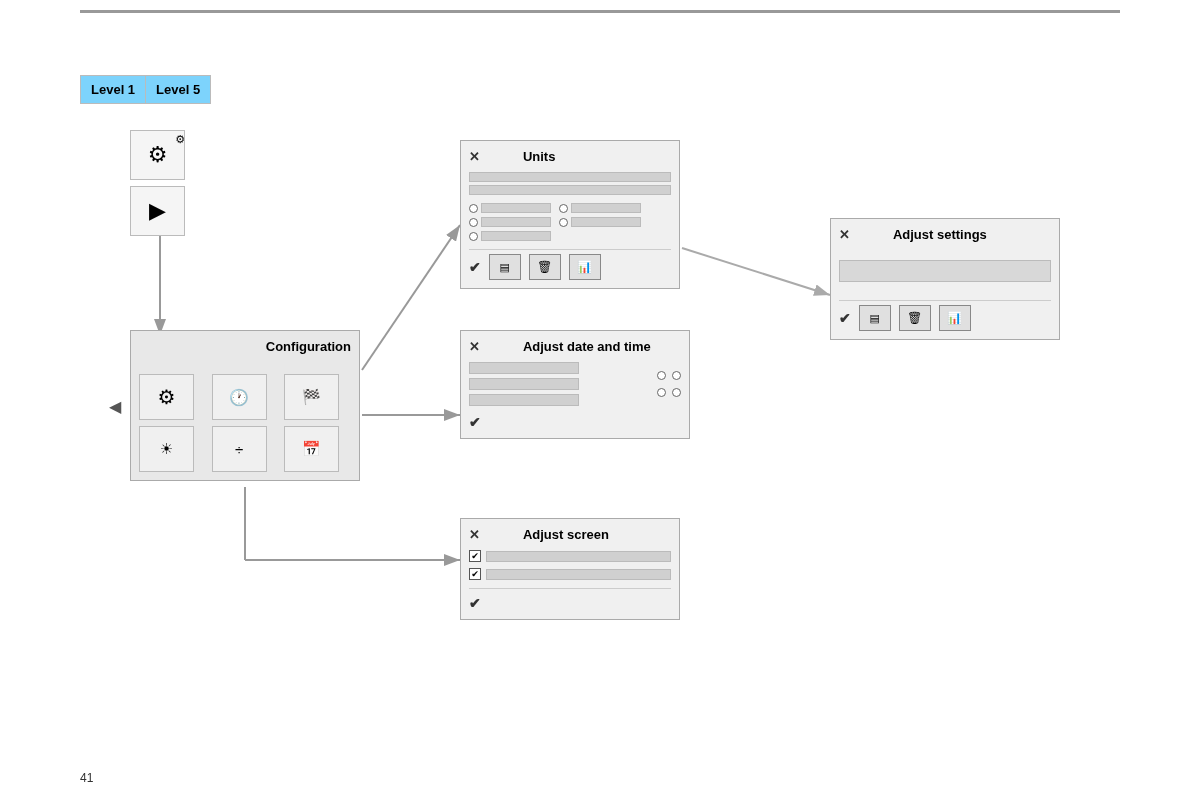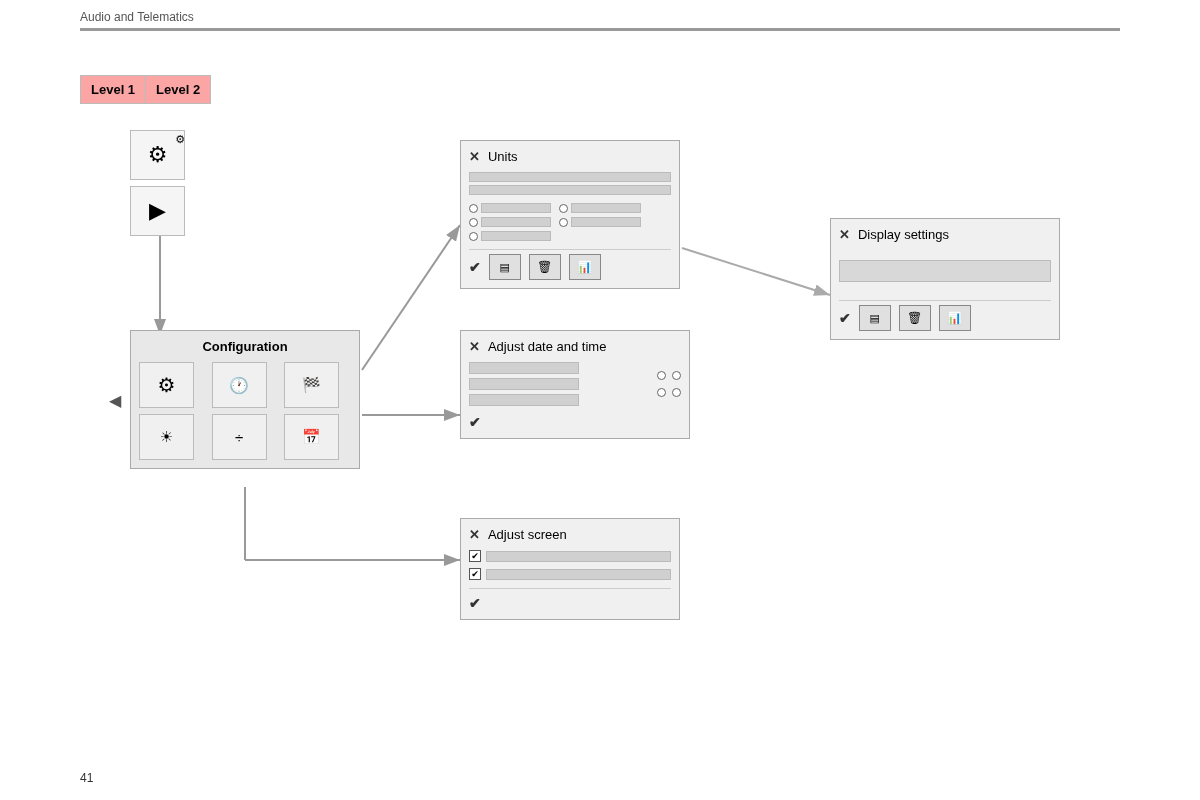--- a/index.html
+++ b/index.html
@@ -39,21 +39,21 @@
       right: 80px;
       border: 1px solid #bbb;
       border-collapse: collapse;
     }
     .level-table td {
       border: 1px solid #bbb;
       padding: 6px 10px;
       font-weight: bold;
       font-size: 13px;
       text-align: center;
-      background: #fca5a5;
+      background: #7dd3fc;
       width: 50%;
     }
 
     
     .page-number {
       position: absolute;
       bottom: 15px;
       left: 80px;
       font-size: 12px;
       color: #333;
@@ -86,22 +86,22 @@
       top: 330px;
       left: 130px;
       width: 230px;
       background: #e8e8e8;
       border: 1px solid #aaa;
       padding: 8px;
     }
     .config-title {
       font-weight: bold;
       font-size: 13px;
-      text-align: center;
-      margin-bottom: 8px;
+      text-align: right;
+      margin-bottom: 20px;
     }
     .config-icons-grid {
       display: grid;
       grid-template-columns: repeat(3, 1fr);
       gap: 6px;
     }
     .config-icon-cell {
       width: 55px;
       height: 46px;
       border: 1px solid #bbb;
@@ -134,22 +134,23 @@
       margin-bottom: 8px;
       gap: 8px;
     }
     .panel-close {
       font-size: 13px;
       font-weight: bold;
       color: #333;
       cursor: pointer;
     }
     .panel-title {
-      font-weight: normal;
+      font-weight: bold;
       font-size: 13px;
+      margin-left: 35px;
     }
 
     
     .units-panel {
       top: 140px;
       left: 460px;
       width: 220px;
     }
     .units-content {
       display: flex;
@@ -330,29 +331,28 @@
 
   <line x1="362" y1="415" x2="460" y2="415" stroke="#999" stroke-width="2" marker-end="url(#arrowhead)"></line>
 
   <line x1="245" y1="487" x2="245" y2="560" stroke="#999" stroke-width="2"></line>
   <line x1="245" y1="560" x2="460" y2="560" stroke="#999" stroke-width="2" marker-end="url(#arrowhead)"></line>
 
   <line x1="682" y1="248" x2="830" y2="295" stroke="#aaa" stroke-width="2" marker-end="url(#arrowhead2)"></line>
 </svg>
 
 <div class="header-area">
-  <div class="header-title">Audio and Telematics</div>
   <div class="header-line"></div>
 </div>
 
 <table class="level-table">
   <tbody>
       <tr>
     <td>Level 1</td>
-    <td>Level 2</td>
+    <td>Level 5</td>
   </tr>
 </tbody>
   </table>
 
 <div class="icon-box">
   <div class="icon-cell">
     <span style="font-size:22px;">⚙</span>
     <span style="font-size:11px;position:absolute;top:3px;right:5px;">⚙</span>
   </div>
   <div class="icon-cell" style="font-size:22px;">
@@ -480,21 +480,21 @@
     </div>
   </div>
   <div style="border-top:1px solid #ccc; padding-top:6px;">
     <span class="checkmark footer-btn">✔</span>
   </div>
 </div>
 
 <div class="panel-box factory-panel">
   <div class="panel-header">
     <span class="panel-close">✕</span>
-    <span class="panel-title">Display settings</span>
+    <span class="panel-title">Adjust settings</span>
   </div>
   <div class="factory-content">
     <div class="factory-bar"></div>
   </div>
   <div class="panel-footer">
     <span class="checkmark footer-btn">✔</span>
     <div class="footer-icon-box">
       <span style="font-size:11px;">▤</span>
     </div>
     <div class="footer-icon-box">

